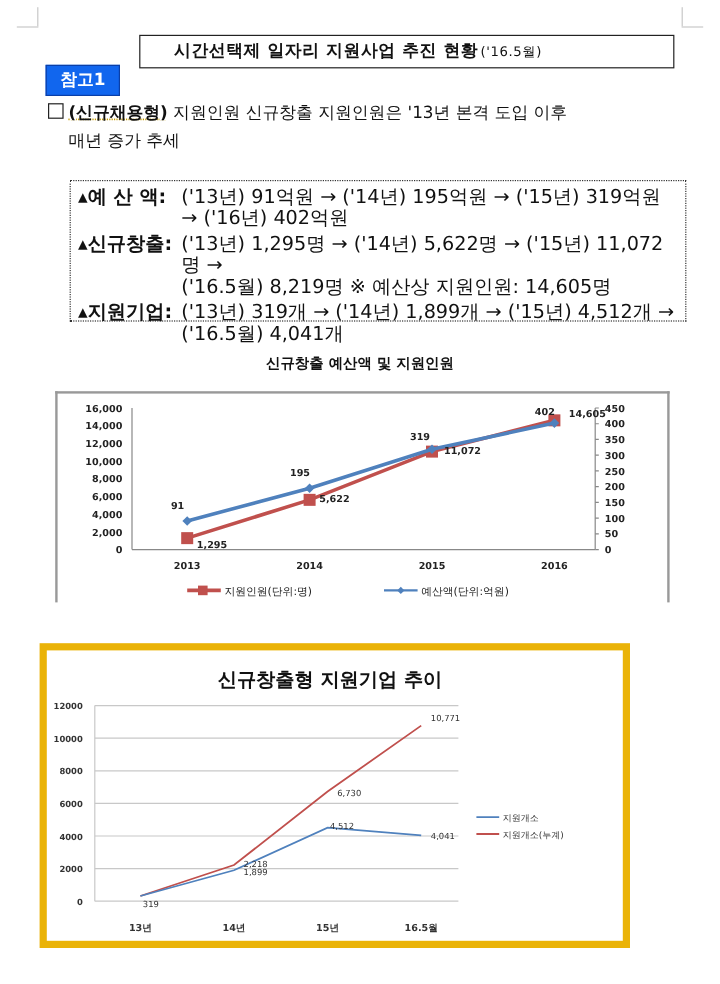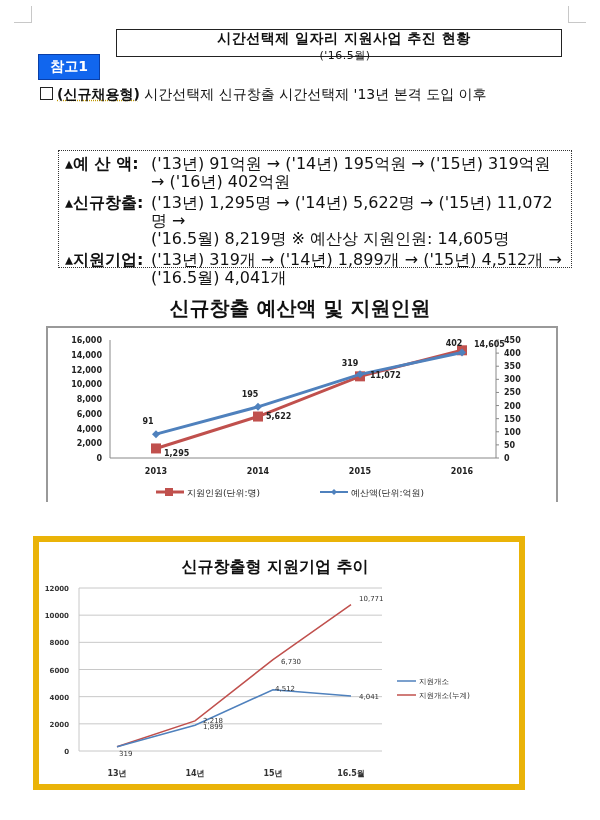--- a/index.html
+++ b/index.html
@@ -8,35 +8,35 @@
     font-family:"DejaVu Sans", sans-serif; color:#111;
   }
   .crop { position:absolute; background:#c8c8c8; }
   .header-row { position:absolute; left:38px; top:29px; height:28px; display:flex; align-items:center; }
   .badge {
     width:62px; height:26px; background:#1166ee; color:#fff; font-weight:bold; font-size:14px;
     display:flex; align-items:center; justify-content:center; border:1px solid #0a3fa8; box-sizing:border-box;margin-top:48px;
   }
   .title-box {
     margin-left:16px; width:446px; height:28px; border:1.5px solid #222; box-sizing:border-box;
-    display:flex; align-items:center; padding-left:10px; font-size:14px; font-weight:bold; letter-spacing:0.5px;flex-direction:column;
+    display:flex; align-items:center; padding-left:28px; font-size:14px; font-weight:bold; letter-spacing:0.5px;
   }
   .title-box .date { font-weight:normal; font-size:11px; margin-left:2px; }
   .bullet-para { position:absolute; left:40px; top:82px; width:540px; font-size:14px; line-height:24px; }
   .bullet-para .box { display:inline-block; width:13px; height:13px; border:1.2px solid #222; vertical-align:-1px; margin-right:4px; box-sizing:border-box;}
   .bullet-para .bold { font-weight:bold; text-decoration:underline dotted #c49a00; }
   .bullet-para .line2 { padding-left:17px; display:block; }
   .infobox {
     position:absolute; left:58px; top:150px; width:514px; height:118px;
     border:1px dotted #333; box-sizing:border-box; padding:4px 6px; font-size:16px; line-height:18px;
   }
   .infobox .row { display:flex; margin-bottom:3px; }
   .infobox .lbl { font-weight:bold; white-space:nowrap; min-width:86px; }
   .infobox .val { flex:1; }
-  .chart1-title { position:absolute; left:0; width:600px; top:295px; text-align:center; font-size:20px; font-weight:bold; }
+  .chart1-title { position:absolute; left:0; width:600px; top:295px; text-align:center; font-size:12px; font-weight:bold; }
   .chart1 { position:absolute; left:46px; top:326px; width:512px; height:176px; border:2px solid #999; border-bottom:none; box-sizing:border-box; }
   .chart2 { position:absolute; left:33px; top:536px; width:492px; height:254px; border:6px solid #eab308; box-sizing:border-box; }
   svg text { font-family:"DejaVu Sans", sans-serif; }
 </style>
 </head>
 <body>
 
 <div class="crop" style="left:31px;top:6px;width:1px;height:16px;"></div>
 <div class="crop" style="left:14px;top:22px;width:18px;height:1px;"></div>
 <div class="crop" style="left:568px;top:6px;width:1px;height:16px;"></div>
@@ -45,21 +45,22 @@
 <div class="header-row">
   <div class="badge">참고1</div>
   <div class="title-box">
     <span>시간선택제 일자리 지원사업 추진 현황</span>
     <span class="date">('16.5월)</span>
   </div>
 </div>
 
 <div class="bullet-para">
   <span class="box"></span><span class="bold">(신규채용형)</span>
-  <span>시간선택제 신규창출 시간선택제 '13년 본격 도입 이후</span>
+  <span>지원인원 신규창출 지원인원은 '13년 본격 도입 이후</span>
+  <span class="line2">매년 증가 추세</span>
 </div>
 
 <div class="infobox">
   <div class="row">
     <div class="lbl">▴예 산 액:</div>
     <div class="val">
         <div>('13년) 91억원 → ('14년) 195억원 → ('15년) 319억원 → ('16년) 402억원</div>
       </div>
   </div>
   <div class="row">

